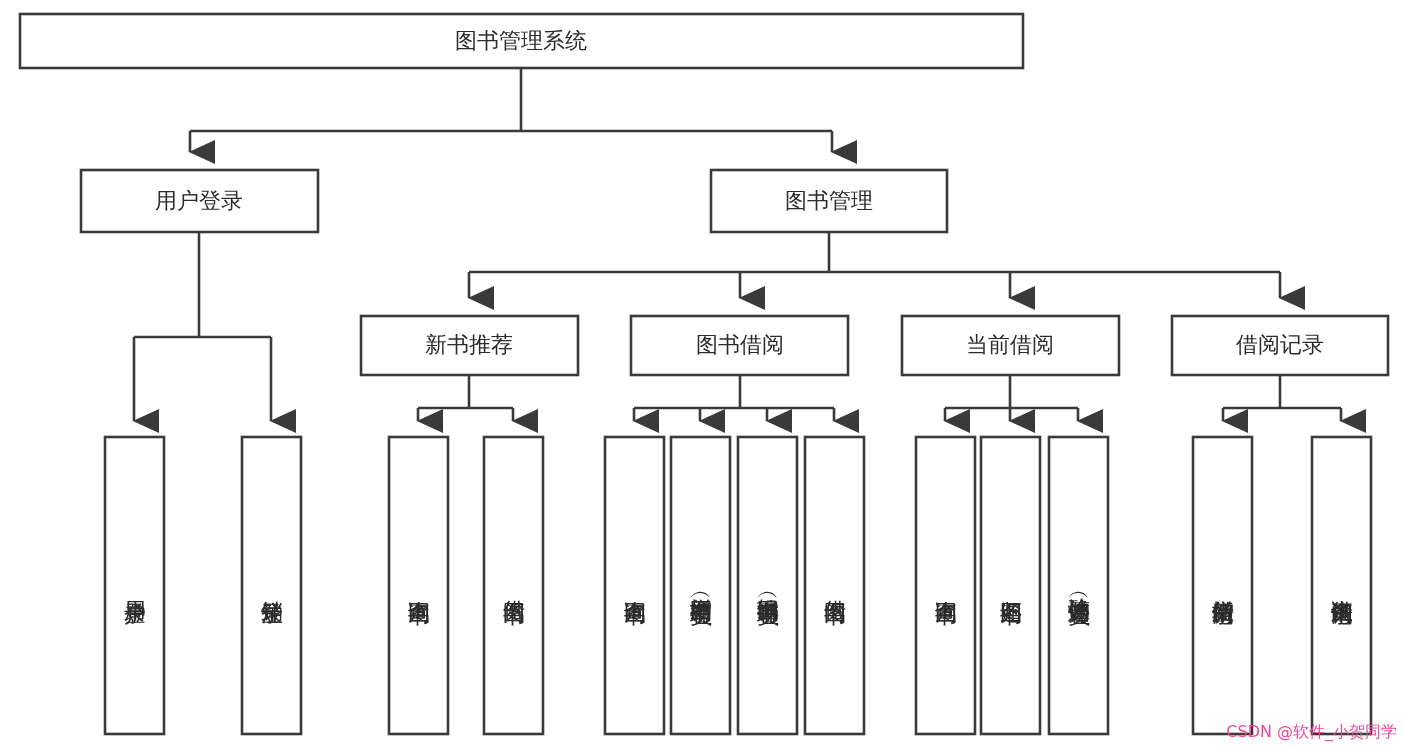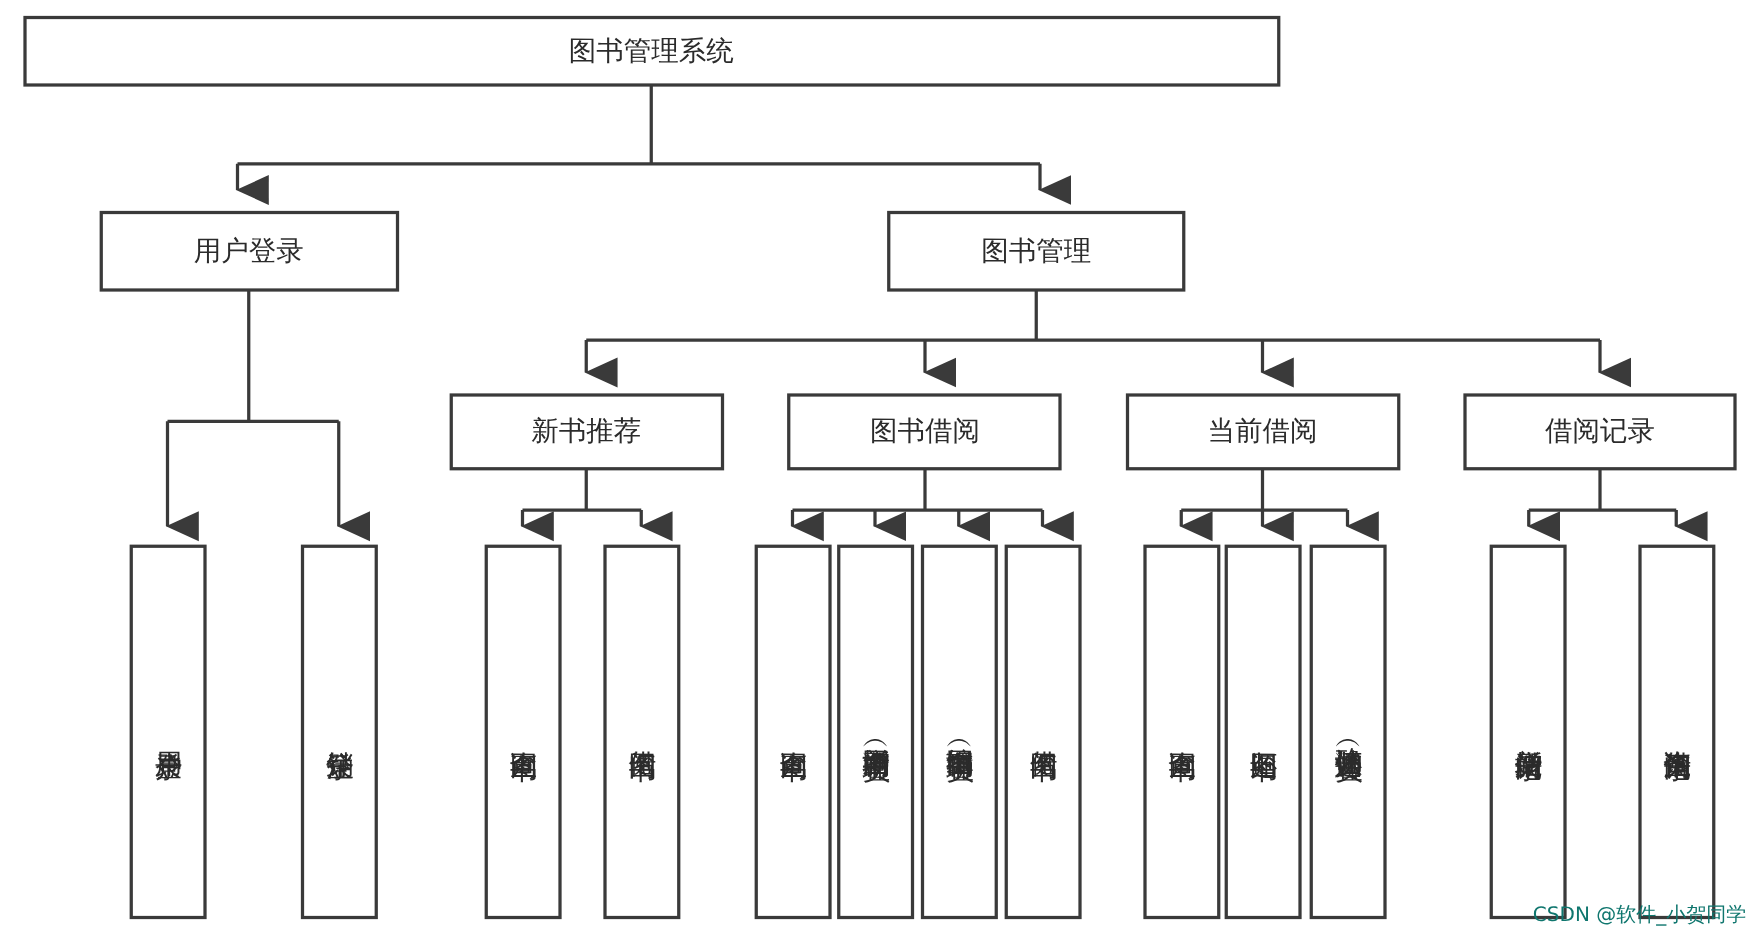--- a/index.html
+++ b/index.html
@@ -16,21 +16,21 @@
     fill:#2b2b2b;
     font-family:"DejaVu Sans","Liberation Sans",sans-serif;
     text-anchor:middle;
     dominant-baseline:middle;
   }
   .lbl-h{font-size:22px;}
   .lbl-v{font-size:22px;writing-mode:vertical-rl;letter-spacing:1px;}
   .watermark{
     position:absolute;
     right:8px;bottom:4px;
-    color:#0f766e;
+    color:#ec4899;
     font-size:16px;
     font-family:"DejaVu Sans","Liberation Sans",sans-serif;
     white-space:nowrap;
     pointer-events:none;
   }
 </style>
 </head>
 <body>
 
 <svg id="diagram" viewBox="0 0 1405 747" xmlns="http://www.w3.org/2000/svg">

